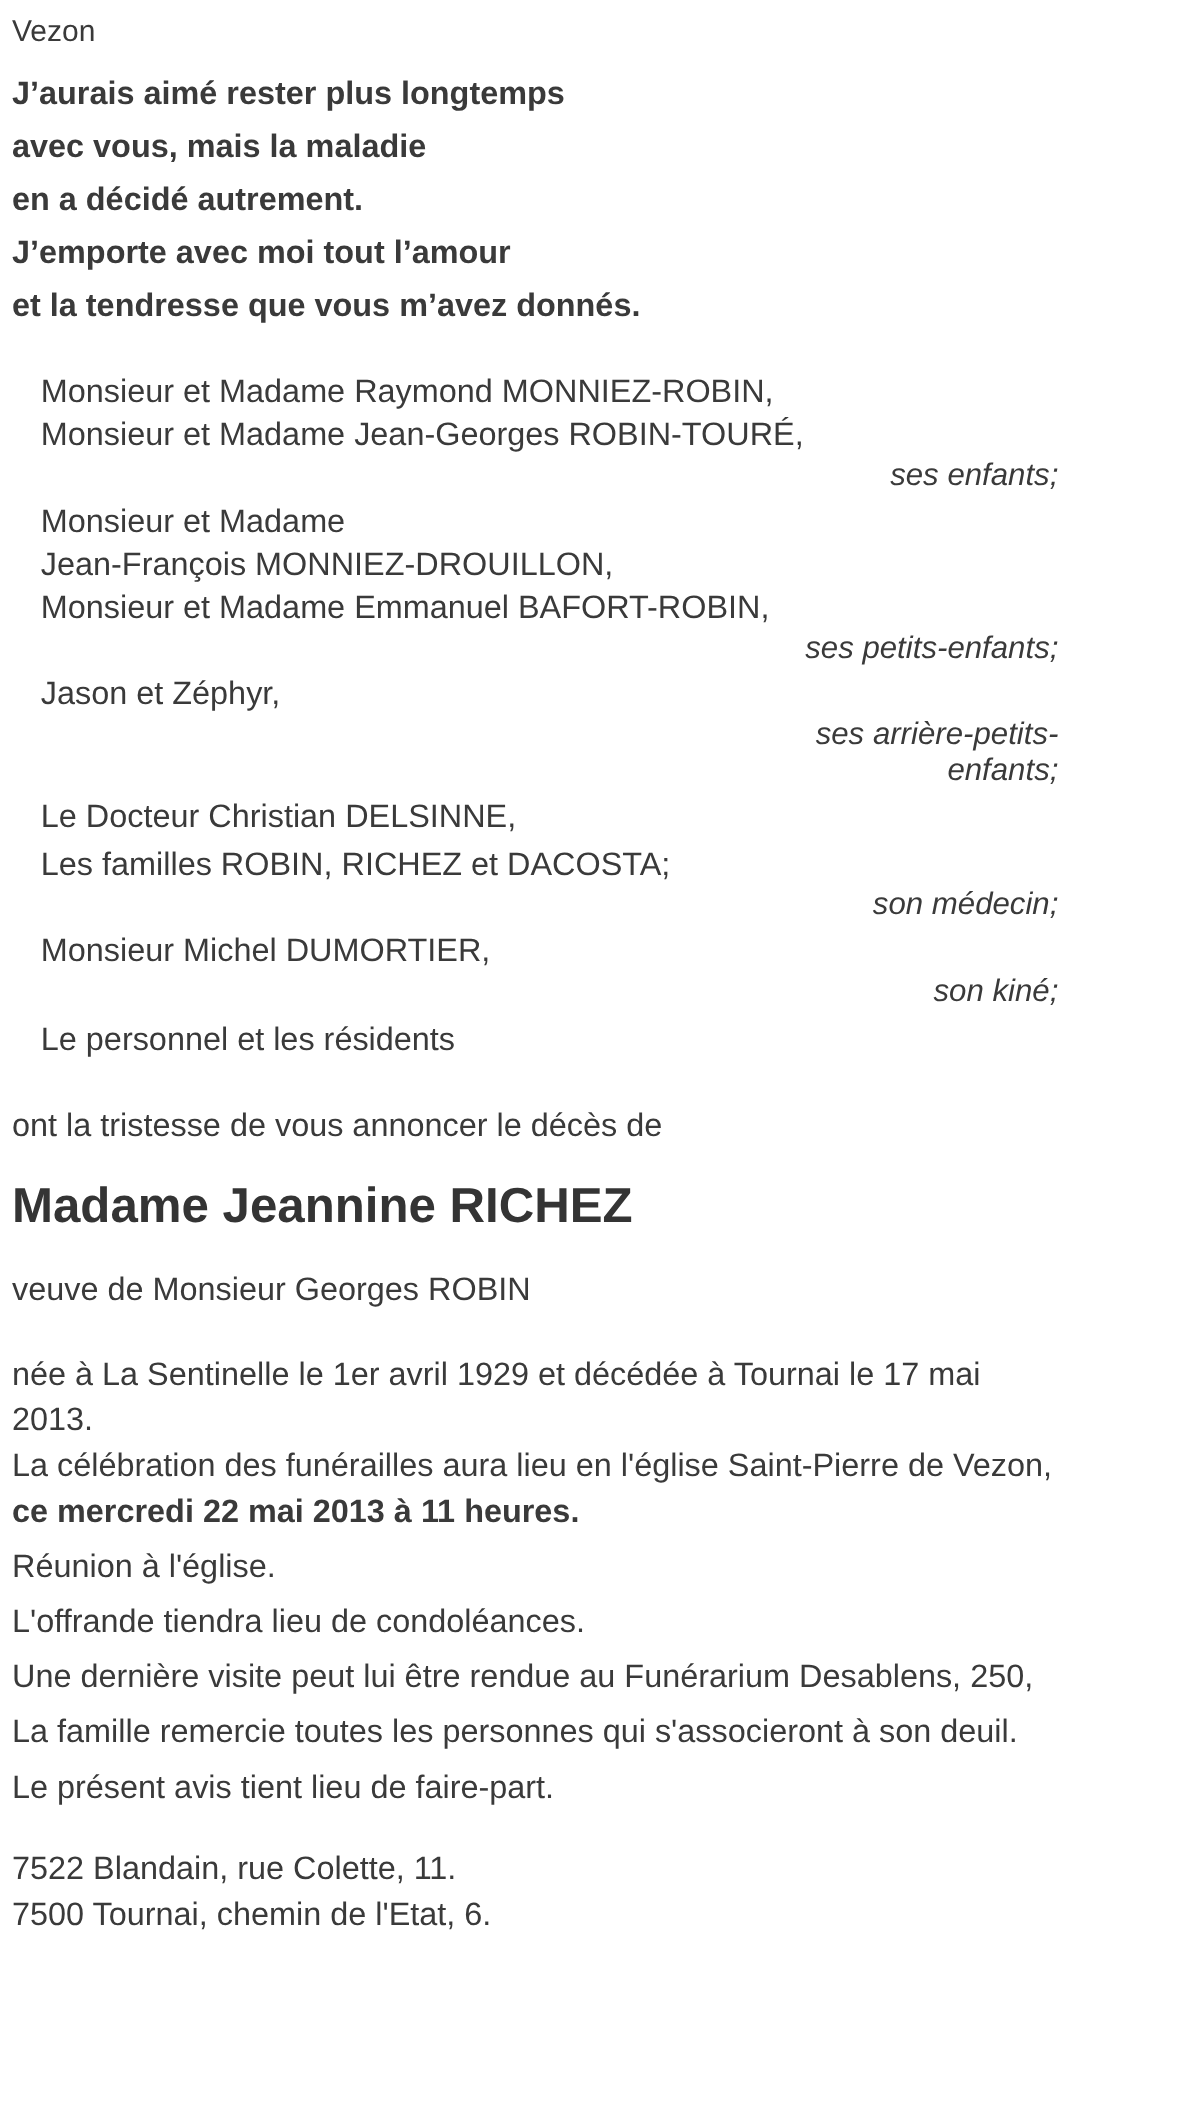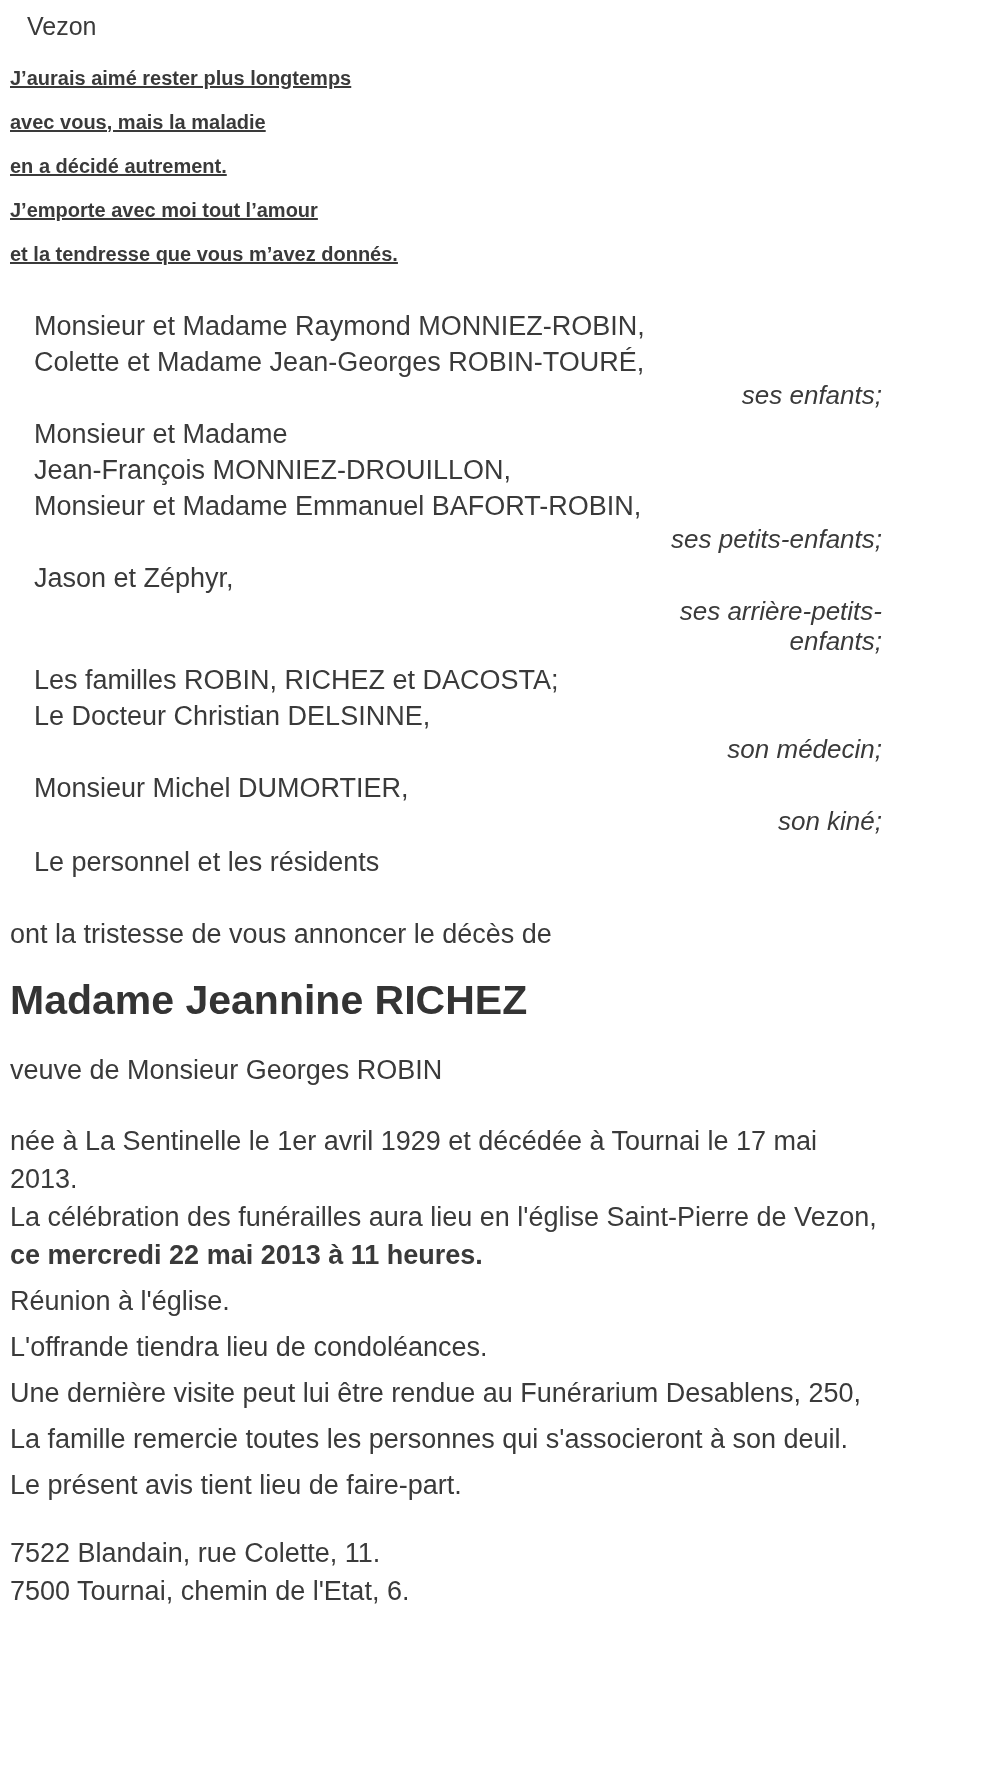--- a/index.html
+++ b/index.html
@@ -14,30 +14,28 @@
     box-sizing: border-box;
     padding: 10px 118px 0 10px;
     background: #ffffff;
     color: #3a3a3a;
     font-family: "Liberation Sans", "DejaVu Sans", sans-serif;
     overflow: hidden;
   }
   .location {
     font-size: 25px;
     line-height: 32px;
-    margin-left: 17px;
   }
   .poem {
     margin-top: 14px;
   }
   .poem-line {
-    font-size: 20px;
+    font-size: 27px;
     font-weight: 700;
     line-height: 44px;
-    text-decoration: underline;
   }
   .mourners {
     margin-top: 32px;
     margin-left: 24px;
   }
   .name-line {
     font-size: 27px;
     line-height: 36px;
   }
   .relation {
@@ -95,34 +93,34 @@
     <div class="poem-line">J’aurais aimé rester plus longtemps</div>
     <div class="poem-line">avec vous, mais la maladie</div>
     <div class="poem-line">en a décidé autrement.</div>
     <div class="poem-line">J’emporte avec moi tout l’amour</div>
     <div class="poem-line">et la tendresse que vous m’avez donnés.</div>
   </div>
 
   <div class="mourners">
 
     <div class="name-line">Monsieur et Madame Raymond MONNIEZ-ROBIN,</div>
-    <div class="name-line">Colette et Madame Jean-Georges ROBIN-TOURÉ,</div>
+    <div class="name-line">Monsieur et Madame Jean-Georges ROBIN-TOURÉ,</div>
     <div class="relation">ses enfants;</div>
 
     <div class="name-line">Monsieur et Madame</div>
     <div class="name-line">Jean-François MONNIEZ-DROUILLON,</div>
     <div class="name-line">Monsieur et Madame Emmanuel BAFORT-ROBIN,</div>
     <div class="relation">ses petits-enfants;</div>
 
     <div class="name-line">Jason et Zéphyr,</div>
     <div class="relation" style="margin-bottom:0;text-align:right;">ses arrière-petits-</div>
     <div class="relation">enfants;</div>
 
+    <div class="name-line">Le Docteur Christian DELSINNE,</div>
     <div class="name-line gap-small">Les familles ROBIN, RICHEZ et DACOSTA;</div>
-    <div class="name-line">Le Docteur Christian DELSINNE,</div>
     <div class="relation">son médecin;</div>
 
     <div class="name-line gap-small">Monsieur Michel DUMORTIER,</div>
     <div class="relation">son kiné;</div>
 
     <div class="name-line gap-med">Le personnel et les résidents</div>
 
   </div>
 
   <div class="announcement">ont la tristesse de vous annoncer le décès de</div>

